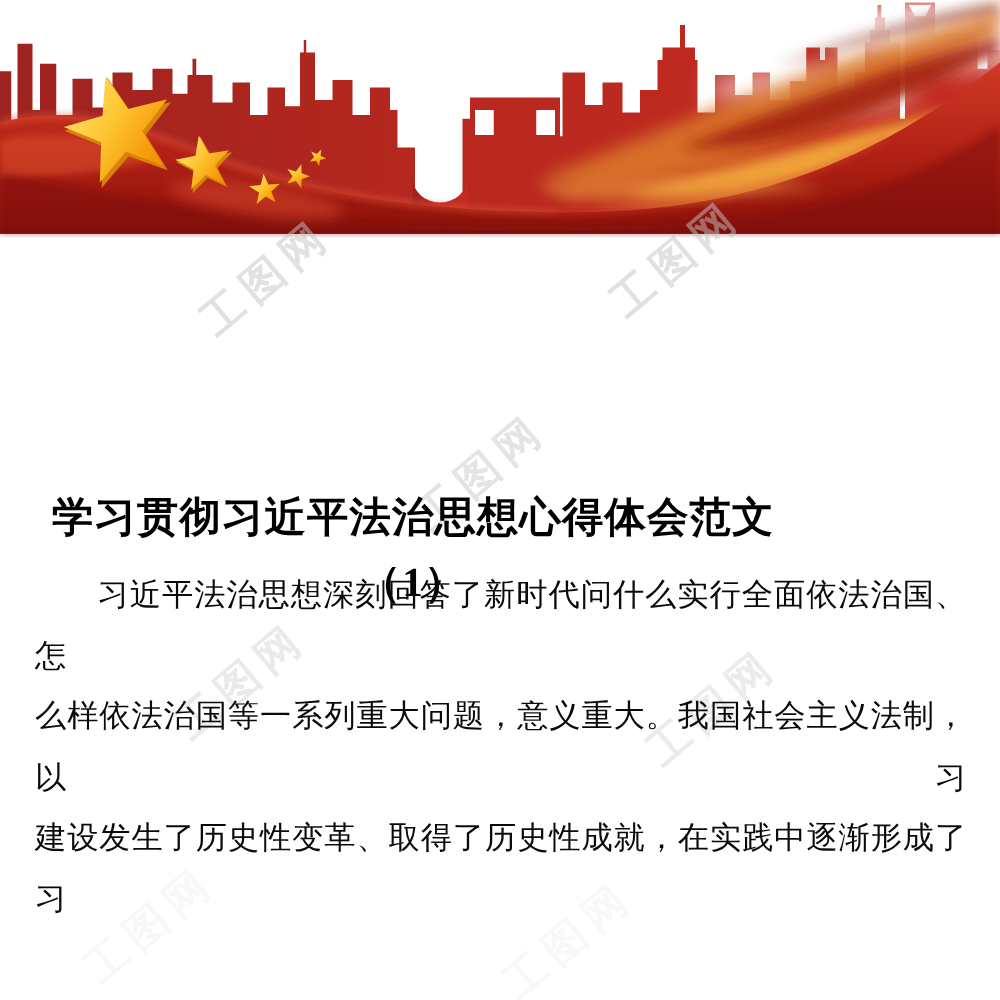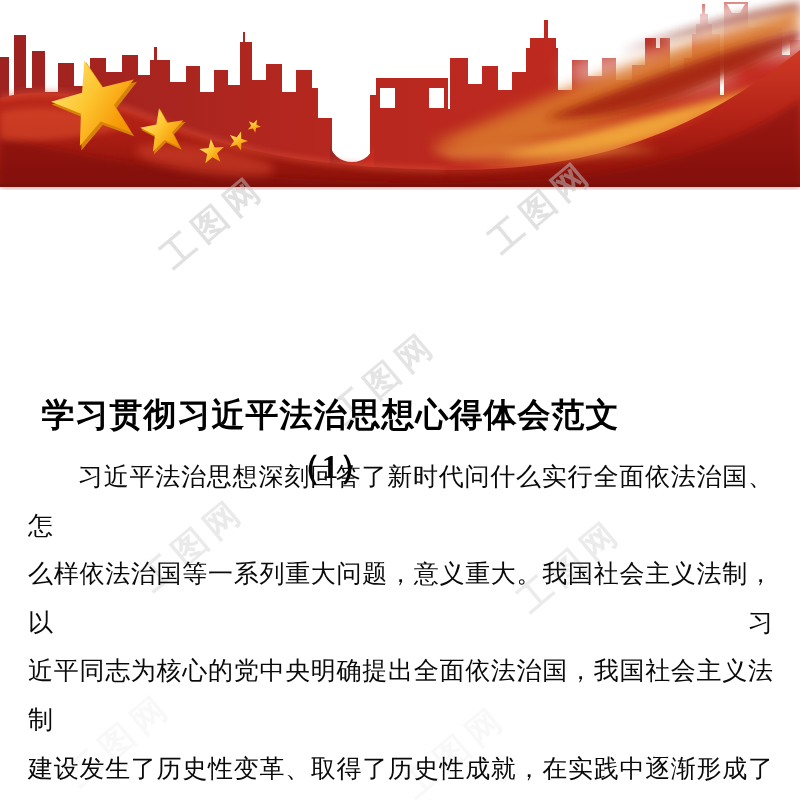--- a/index.html
+++ b/index.html
@@ -116,18 +116,17 @@
       <div class="wm" style="left: 570px; top: 566px; opacity: 0.32; font-size: 34px; color: rgb(196, 196, 196);">工图网</div>
       <div class="wm" style="left: 120px; top: 740px; opacity: 0.1; font-size: 34px; color: rgb(196, 196, 196);">工图网</div>
       <div class="wm" style="left: 455px; top: 752px; opacity: 0.1; font-size: 34px; color: rgb(196, 196, 196);">工图网</div>
     </div>
 
   <h1 class="title">学习贯彻习近平法治思想心得体会范文（1）</h1>
 
   <div class="body-text">
     <div class="body-line indent">习近平法治思想深刻回答了新时代问什么实行全面依法治国、怎</div>
     <div class="body-line">么样依法治国等一系列重大问题，意义重大。我国社会主义法制，以习</div>
-    <div class="body-line">近平同志为核心的党中央明确提出全面依法治国，我国社会主义法制</div>
     <div class="body-line">建设发生了历史性变革、取得了历史性成就，在实践中逐渐形成了习</div>
 
   </div>
 
 </div>
 
 </body></html>

